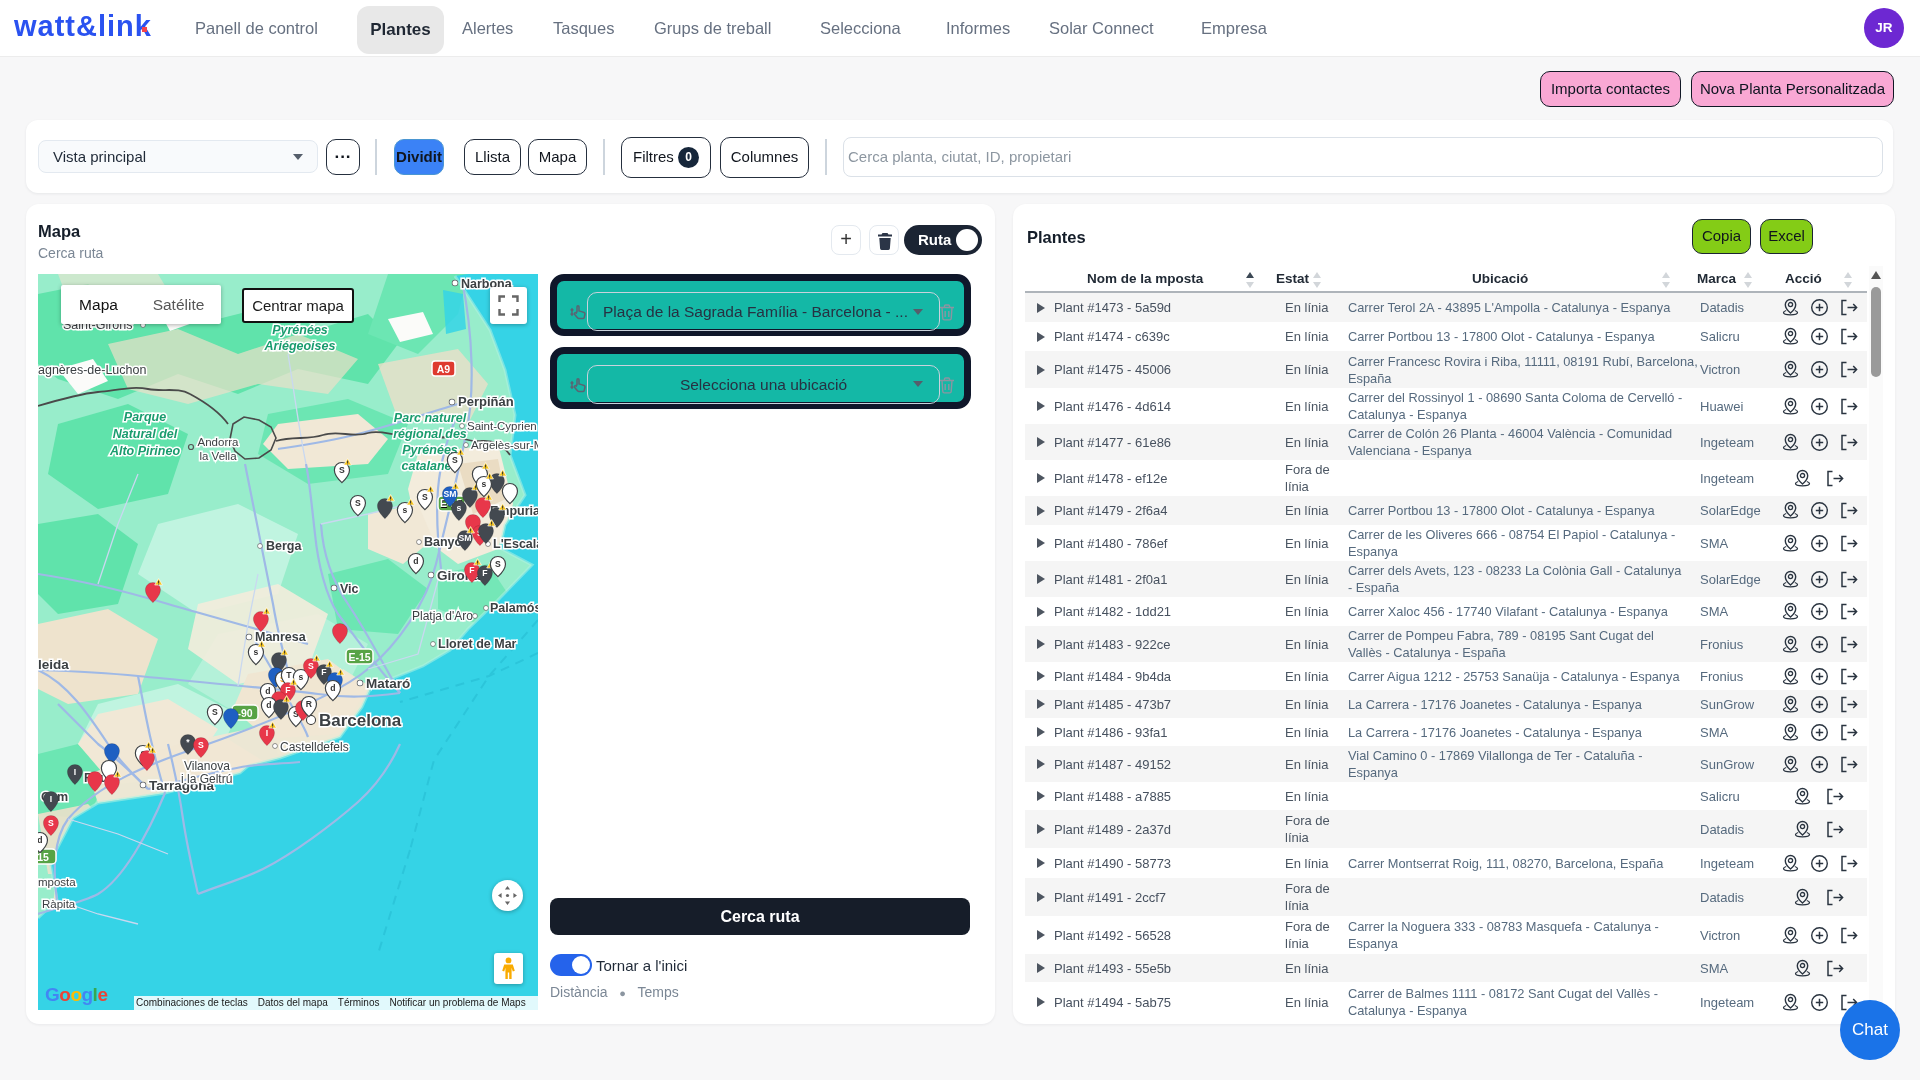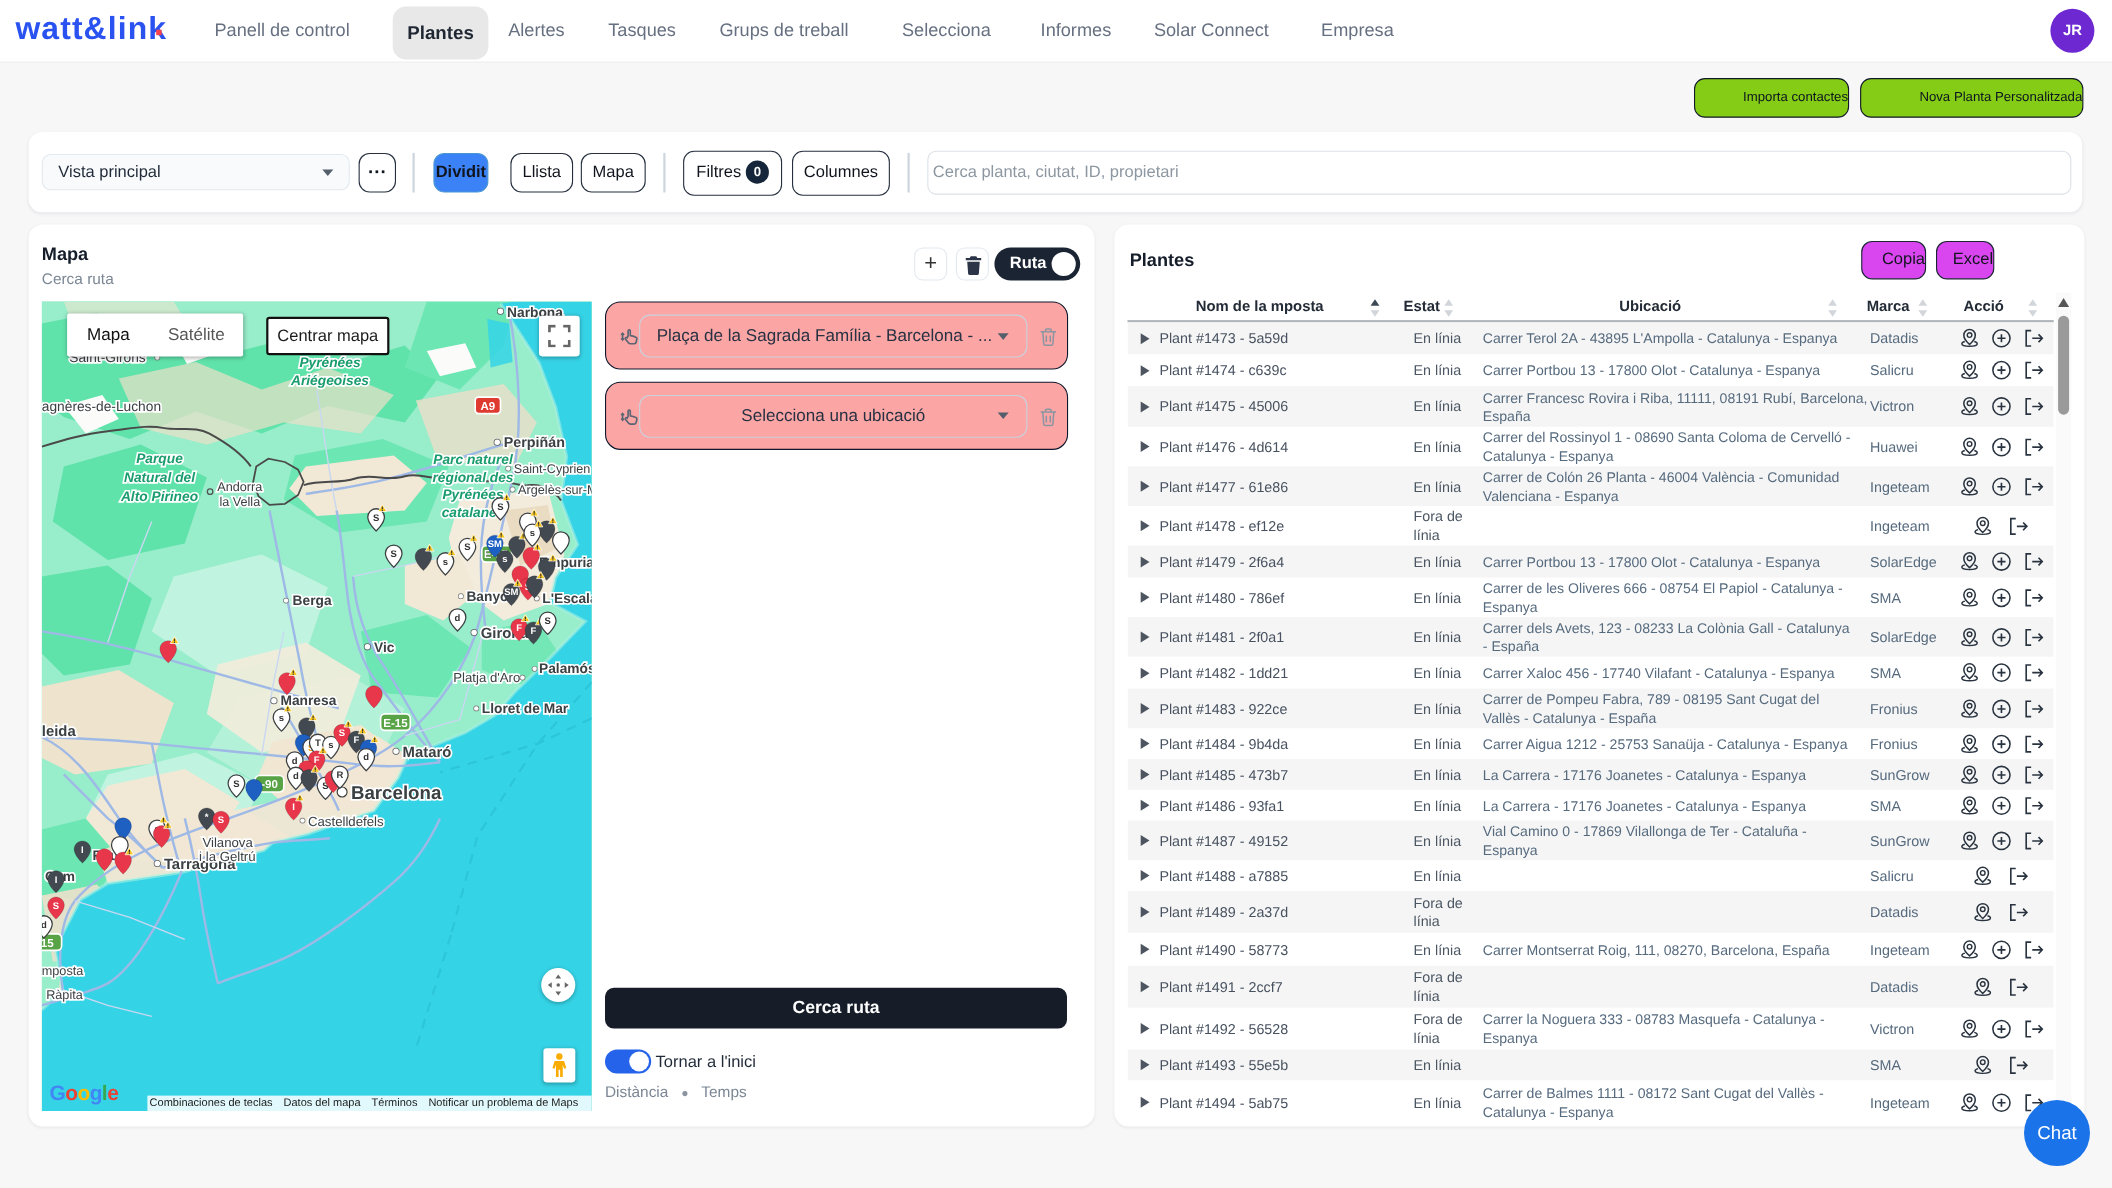--- a/index.html
+++ b/index.html
@@ -8,45 +8,45 @@
 body{font-family:"Liberation Sans",sans-serif;background:#f7f7f8;position:relative;overflow:hidden;-webkit-font-smoothing:antialiased}
 .abs{position:absolute}
 
 .nav{position:absolute;left:0;top:0;width:1920px;height:57px;background:#fff;border-bottom:1px solid #ececec}
 .logo{position:absolute;left:14px;top:10px;font-size:29px;font-weight:bold;color:#2a52f0;letter-spacing:1px}
 .logo .red{position:absolute;width:5px;height:5px;background:#f4434d;left:128px;top:17px}
 .navlink{position:absolute;top:0;height:57px;line-height:57px;font-size:16.5px;color:#667080;white-space:nowrap}
 .navpill{position:absolute;left:357px;top:6px;width:87px;height:48px;background:#e8e8e8;border-radius:12px;text-align:center;line-height:48px;font-size:17px;font-weight:bold;color:#1f2733}
 .avatar{position:absolute;left:1864px;top:8px;width:40px;height:40px;border-radius:50%;background:#6d28d2;color:#fff;font-size:13.5px;font-weight:bold;text-align:center;line-height:40px}
 
-.btn-dark-outline{position:absolute;background:#84cc16;border:1.5px solid #111826;border-radius:10px;font-size:12px;color:#0d1420;text-align:right;font-weight:400}
+.btn-dark-outline{position:absolute;background:#f9a8d4;border:1.5px solid #111826;border-radius:10px;font-size:15px;color:#0d1420;text-align:center;font-weight:400}
 
 .toolbar{position:absolute;left:26px;top:120px;width:1867px;height:73px;background:#fff;border-radius:12px;box-shadow:0 1px 3px rgba(16,24,40,.07)}
 .vsel{position:absolute;left:12px;top:20px;width:280px;height:33px;background:#f8fafc;border:1px solid #e3e9f0;border-radius:8px;font-size:15px;color:#1f2937;line-height:31px;padding-left:14px}
 .caret{display:inline-block;width:0;height:0;border-left:5px solid transparent;border-right:5px solid transparent;border-top:6px solid #555e6b}
 .tdivider{position:absolute;top:19px;width:1.5px;height:36px;background:#cdd5dd}
 .tbtn{position:absolute;top:19px;height:36px;background:#fff;border:1.5px solid #252f3e;border-radius:10px;font-size:15px;color:#10151d;text-align:center;line-height:33px}
 .search{position:absolute;left:817px;top:17px;width:1040px;height:40px;border:1px solid #dbe1e8;border-radius:8px;font-size:15px;color:#8d97a1;line-height:38px;padding-left:4px;background:#fff}
 
 .card{position:absolute;background:#fff;border-radius:13px;box-shadow:0 1px 3px rgba(16,24,40,.06)}
 
 .h1{font-size:16.5px;font-weight:bold;color:#141d29}
 .sub{font-size:14px;color:#7b8795}
 .sqbtn{position:absolute;background:#fff;border:1px solid #e4e9ef;border-radius:8px}
 .ruta{position:absolute;left:904px;top:225px;width:78px;height:30px;background:#1b2433;border-radius:15px;color:#fff;font-weight:bold;font-size:15px;line-height:30px;padding-left:14px}
 .ruta .knob{position:absolute;right:4px;top:4px;width:22px;height:22px;border-radius:50%;background:#fff}
 
-.rcard{position:absolute;left:550px;width:421px;height:62px;background:#fca5a5;border:1px solid #0f172a;border-radius:14px}
+.rcard{position:absolute;left:550px;width:421px;height:62px;background:#14b8a6;border:7px solid #0f172a;border-radius:14px}
 .rsel{position:absolute;left:30px;top:11px;width:353px;height:39px;border:1.2px solid #c9d2dc;border-radius:10px;font-size:15.5px;color:#273142;line-height:37px;white-space:nowrap;overflow:hidden}
 .rtrash{position:absolute;right:8px;top:22px;width:18px;height:18px}
 .cerca{position:absolute;left:550px;top:898px;width:420px;height:37px;background:#161d29;border-radius:8px;color:#fff;font-weight:bold;font-size:16px;text-align:center;line-height:37px}
 .toggle{position:absolute;left:550px;top:954px;width:42px;height:22px;background:#2563eb;border-radius:11px}
 .toggle .knob{position:absolute;right:2px;top:2px;width:18px;height:18px;background:#fff;border-radius:50%}
 
-.tubtn{position:absolute;top:219px;height:35px;background:#d946ef;border:1.5px solid #1b2433;border-radius:10px;font-size:15px;color:#10151d;text-align:right;line-height:32px}
+.tubtn{position:absolute;top:219px;height:35px;background:#84cc16;border:1.5px solid #1b2433;border-radius:10px;font-size:15px;color:#10151d;text-align:center;line-height:32px}
 .thead{position:absolute;font-size:13.5px;font-weight:bold;color:#222b36;white-space:nowrap}
 .sort{position:absolute;width:9px;height:16px}
 .sort i{position:absolute;left:0;width:0;height:0;border-left:4.5px solid transparent;border-right:4.5px solid transparent}
 .sort .up{top:0;border-bottom:6px solid #d2d6da}
 .sort .dn{bottom:0;border-top:6px solid #d2d6da}
 .sort .act{border-bottom-color:#3c4854}
 .rows{position:absolute;left:1025px;top:293px;width:842px;height:727px;overflow:hidden}
 .row{display:flex;align-items:center;width:842px;font-size:13px}
 .row.g{background:#f5f5f5}
 .c1{width:260px;color:#47515f;display:flex;align-items:center;white-space:nowrap}

